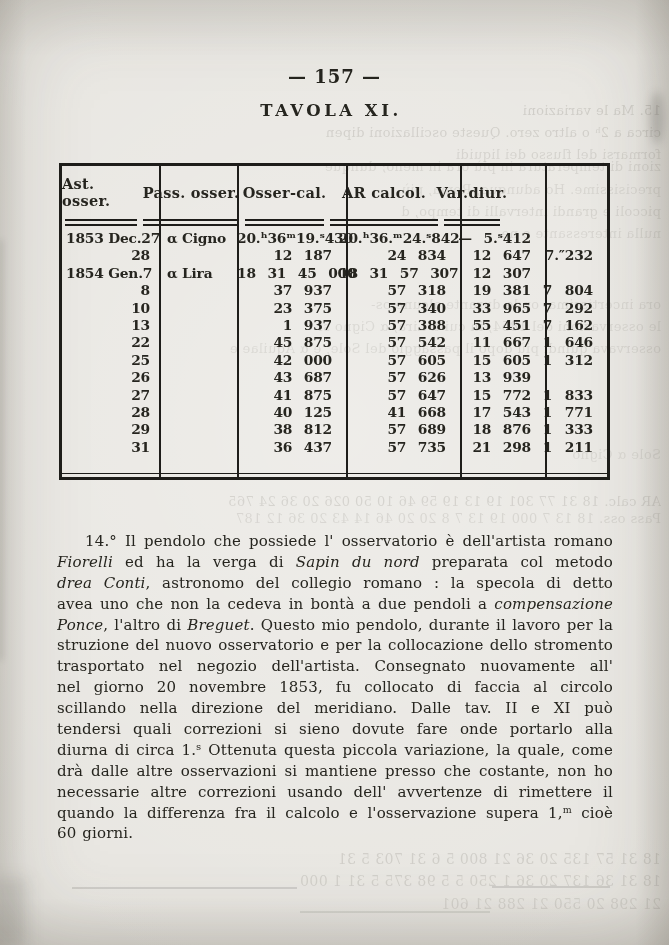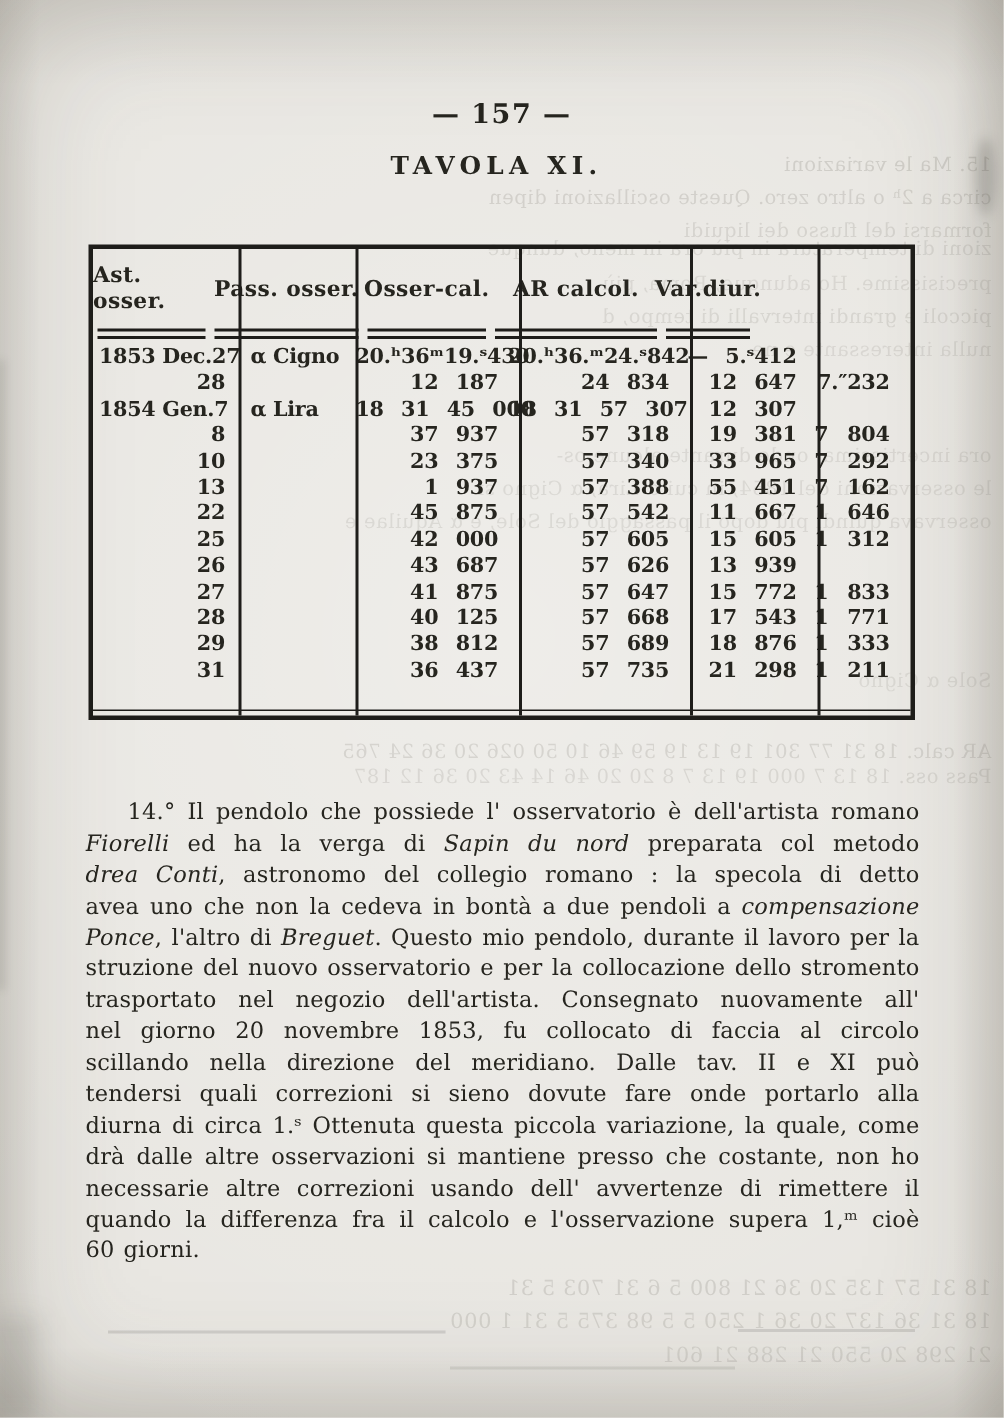--- a/index.html
+++ b/index.html
@@ -247,21 +247,21 @@
           <div class="td c5 w5">15 772</div>
           <div class="td c6 w6">1 833</div>
         </div>
         <div class="trow">
           <div class="td c1 w1">
             <span></span>
             <span>28</span>
           </div>
           <div class="td c2 w2"></div>
           <div class="td c3 w3">40 125</div>
-          <div class="td c4 w4">57 668</div>
+          <div class="td c4 w4">41 668</div>
           <div class="td c5 w5">17 543</div>
           <div class="td c6 w6">1 771</div>
         </div>
         <div class="trow">
           <div class="td c1 w1">
             <span></span>
             <span>29</span>
           </div>
           <div class="td c2 w2"></div>
           <div class="td c3 w3">38 812</div>

